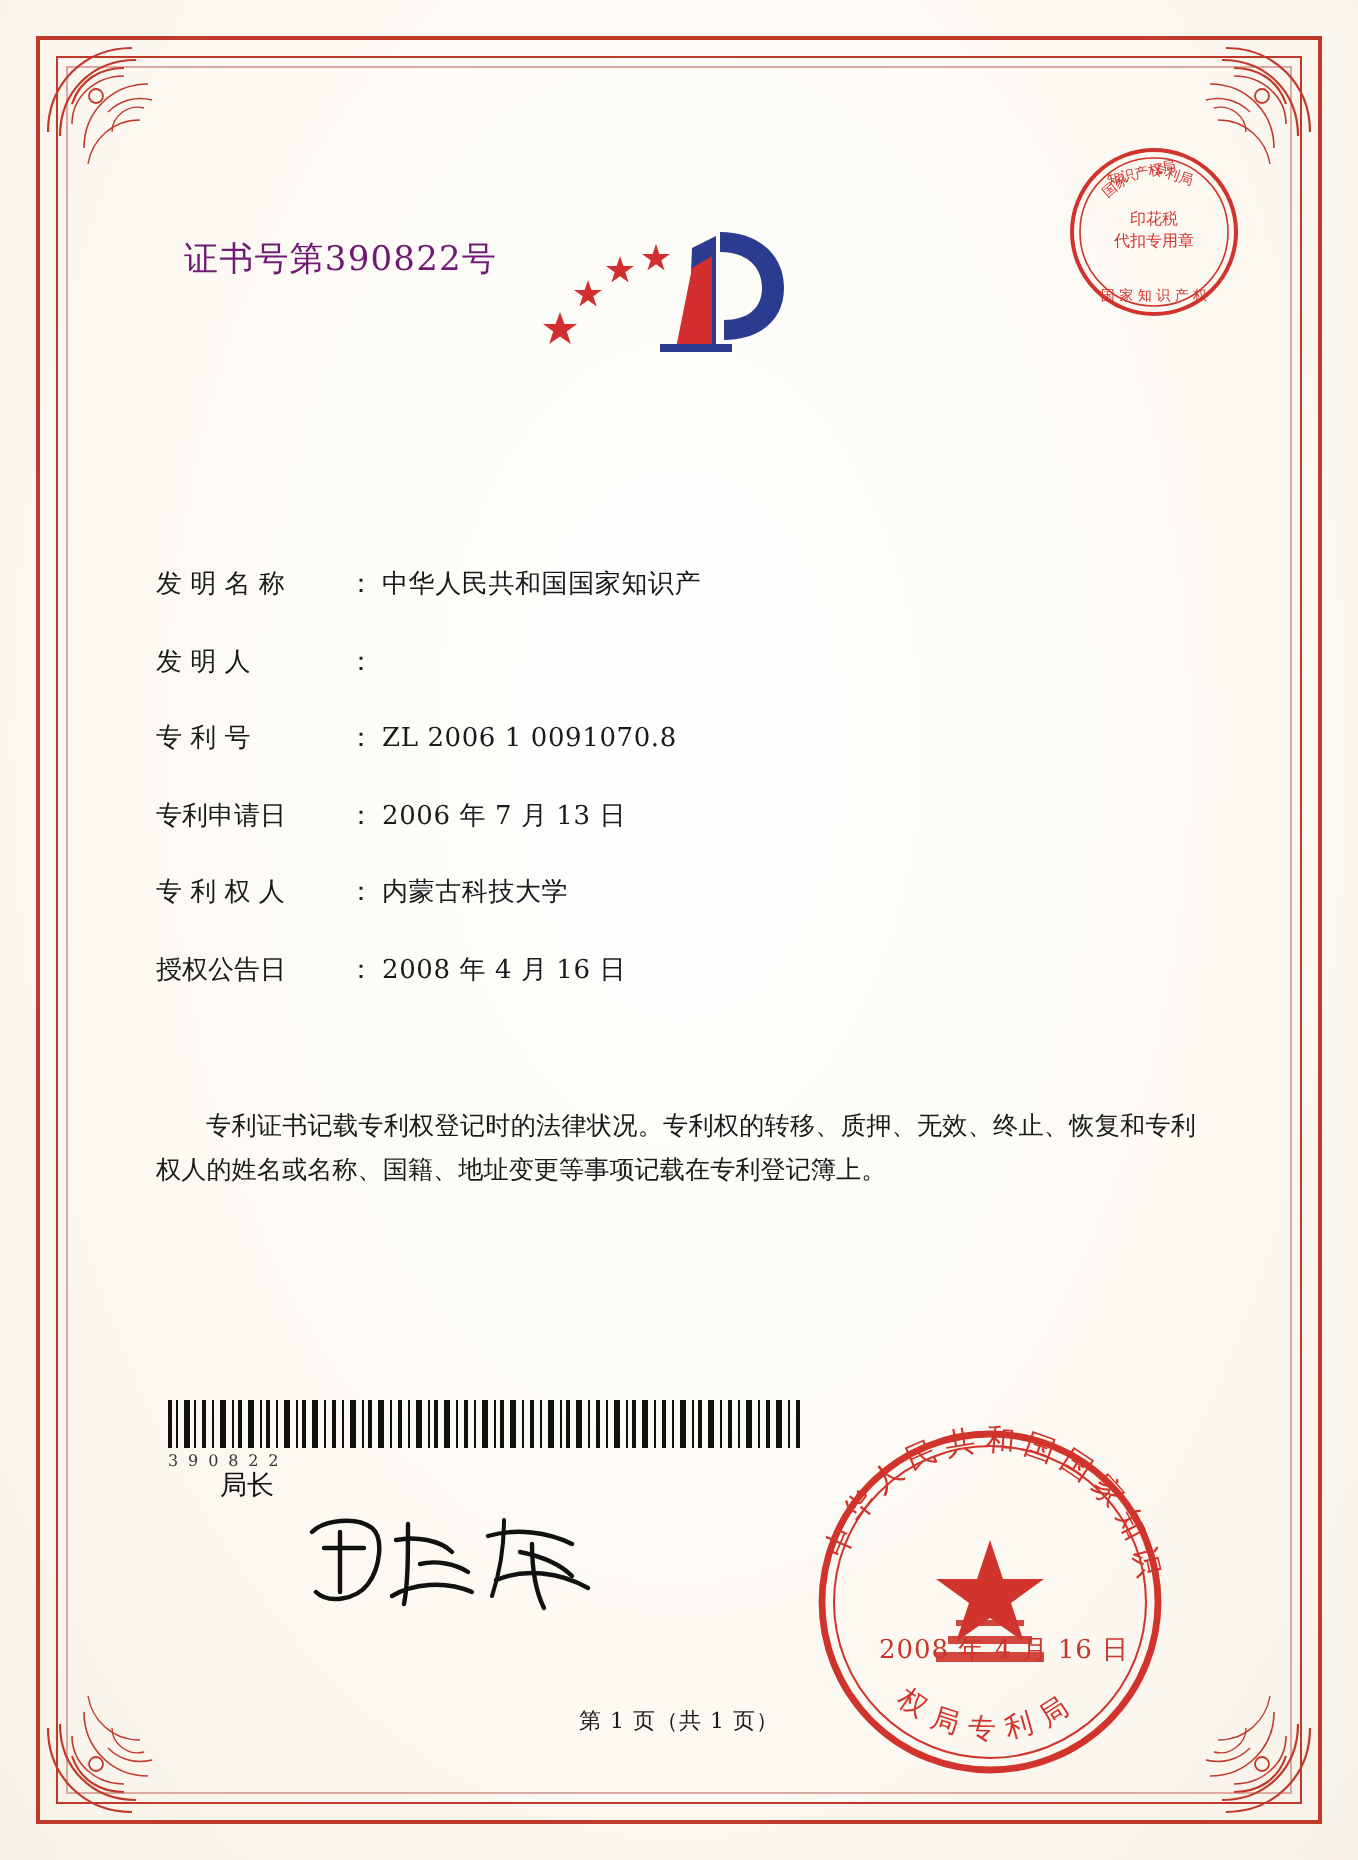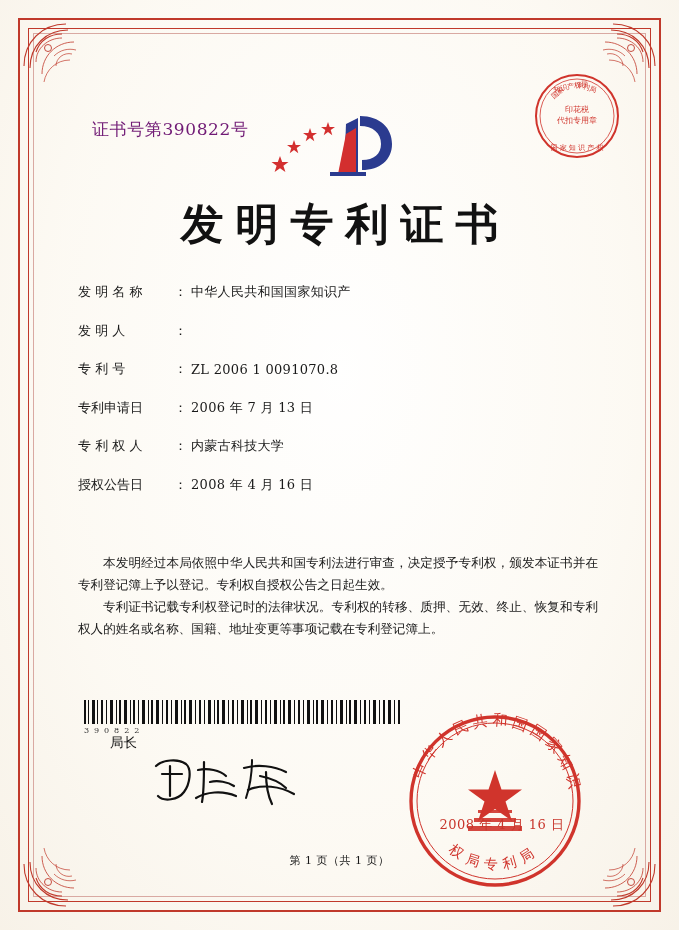--- a/index.html
+++ b/index.html
@@ -299,21 +299,20 @@
       </g>
 
       <path d="M92,12 C112,12 124,24 124,40 C124,56 112,66 94,66 L94,56 C106,56 113,50 113,40 C113,29 105,22 92,22 Z" fill="#2b3b8f"></path>
 
       <path d="M78,20 L90,14 L90,70 L76,70 Z" fill="#2b3b8f"></path>
       <path d="M78,30 L88,24 L88,70 L70,70 Z" fill="#d32f2f"></path>
       <rect x="62" y="68" width="36" height="4" fill="#2b3b8f"></rect>
     </svg>
   </div>
 
-  <div class="title">发明专利证书</div>
 
   <div class="fields">
     <div class="field">
       <span class="lbl">发 明 名 称</span>
       <span class="colon">：</span>
       <span class="val">中华人民共和国国家知识产</span>
     </div>
     <div class="field">
       <span class="lbl">发 明 人</span>
       <span class="colon">：</span>
@@ -334,21 +333,20 @@
       <span class="val">内蒙古科技大学</span>
     </div>
     <div class="field">
       <span class="lbl">授权公告日</span>
       <span class="colon">：</span>
       <span class="val">2008 年 4 月 16 日</span>
     </div>
   </div>
 
   <div class="body-text">
-    <p>本发明经过本局依照中华人民共和国专利法进行审查，决定授予专利权，颁发本证书并在专利登记簿上予以登记。专利权自授权公告之日起生效。</p>
     <p>专利证书记载专利权登记时的法律状况。专利权的转移、质押、无效、终止、恢复和专利权人的姓名或名称、国籍、地址变更等事项记载在专利登记簿上。</p>
   </div>
 
   <div class="barcode">
     <svg width="320" height="24" viewBox="0 0 320 24" preserveAspectRatio="none">
       <g fill="#111">
         <rect x="0" y="0" width="2" height="24"></rect>
           <rect x="4" y="0" width="1" height="24"></rect>
         <rect x="8" y="0" width="3" height="24"></rect>
           <rect x="13" y="0" width="1" height="24"></rect>

